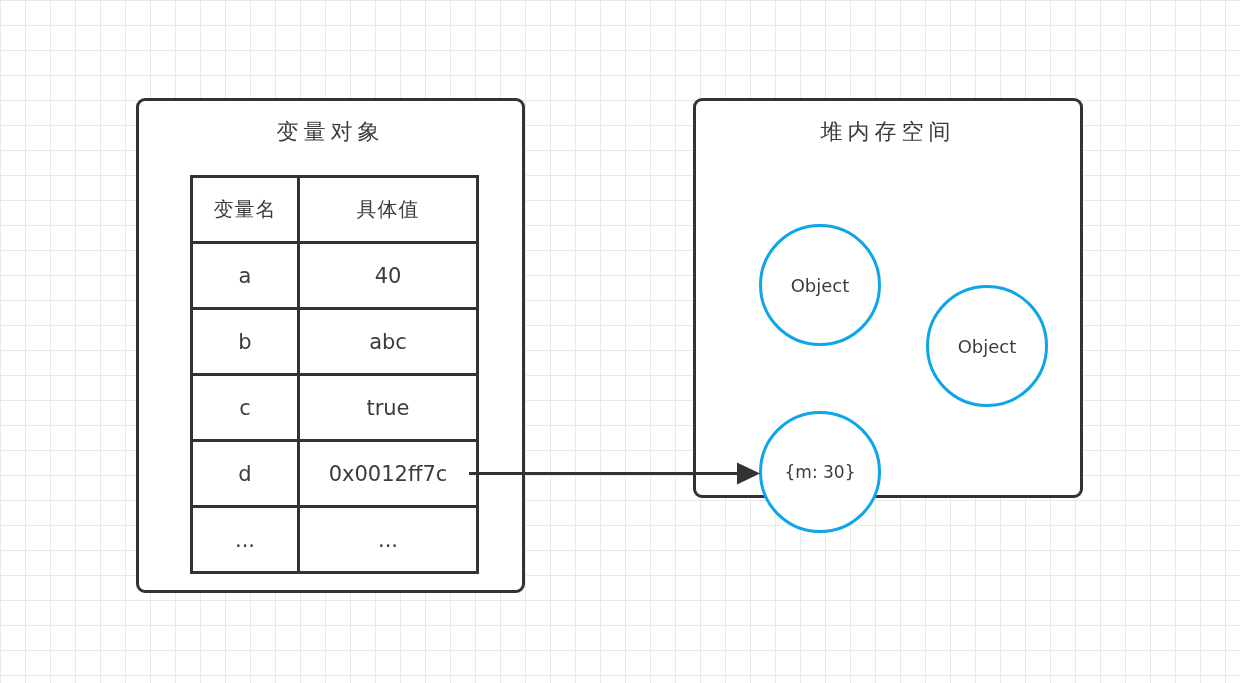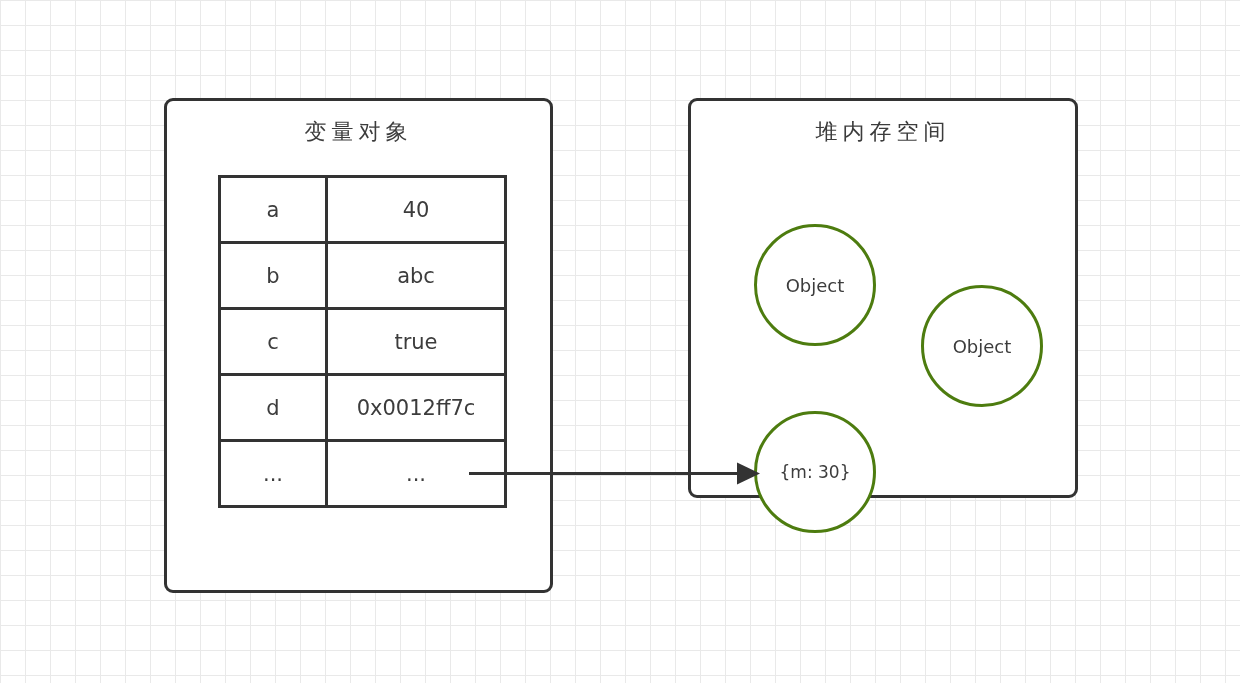--- a/index.html
+++ b/index.html
@@ -19,24 +19,23 @@
       linear-gradient(to bottom, #e9e9e9 1px, transparent 1px);
     background-size: 25px 25px;
     color: #3c3c3c;
   }
   .box {
     position: absolute;
     background: #ffffff;
     border: 3px solid #333333;
     border-radius: 9px;
     box-sizing: border-box;
-    margin-left: 28px;
   }
   #var-box { left: 136px; top: 98px; width: 389px; height: 495px; }
-  #heap-box { left: 660px; top: 98px; width: 390px; height: 400px; }
+  #heap-box { left: 693px; top: 98px; width: 390px; height: 400px; }
   .box-title {
     position: absolute;
     left: 0; right: 0;
     top: 16px;
     text-align: center;
     font-size: 22px;
     letter-spacing: 5px;
     color: #3c3c3c;
     white-space: nowrap;
   }
@@ -57,21 +56,21 @@
     padding: 0;
     background: #ffffff;
   }
   table.vars td.c1 { width: 104px; }
   table.vars td.c2 { width: 176px; }
   table.vars tr.hdr td { font-size: 20px; letter-spacing: 1px; }
   .circle {
     position: absolute;
     width: 122px;
     height: 122px;
-    border: 3px solid #4d7c0f;
+    border: 3px solid #0ea5e9;
     border-radius: 50%;
     box-sizing: border-box;
     background: #ffffff;
     display: flex;
     align-items: center;
     justify-content: center;
     font-size: 18px;
     color: #3c3c3c;
     white-space: nowrap;
   }
@@ -90,20 +89,24 @@
 </head>
 <body>
 
 <div id="canvas">
 
   <div id="var-box" class="box">
     <div class="box-title">变量对象</div>
 
     <table class="vars">
       <tbody>
+        <tr class="hdr">
+          <td class="c1">变量名</td>
+          <td class="c2">具体值</td>
+        </tr>
         <tr>
           <td class="c1">a</td>
           <td class="c2">40</td>
         </tr>
         <tr>
           <td class="c1">b</td>
           <td class="c2">abc</td>
         </tr>
         <tr>
           <td class="c1">c</td>

